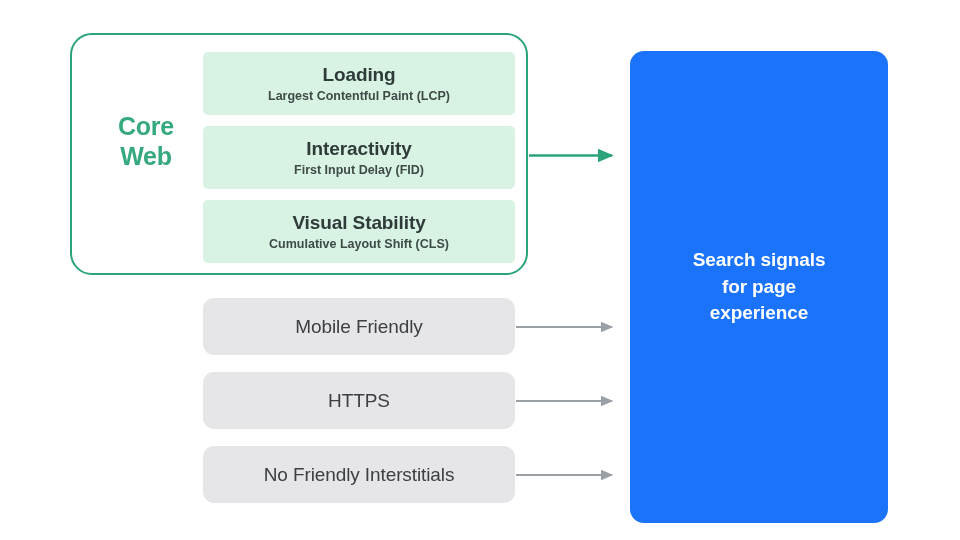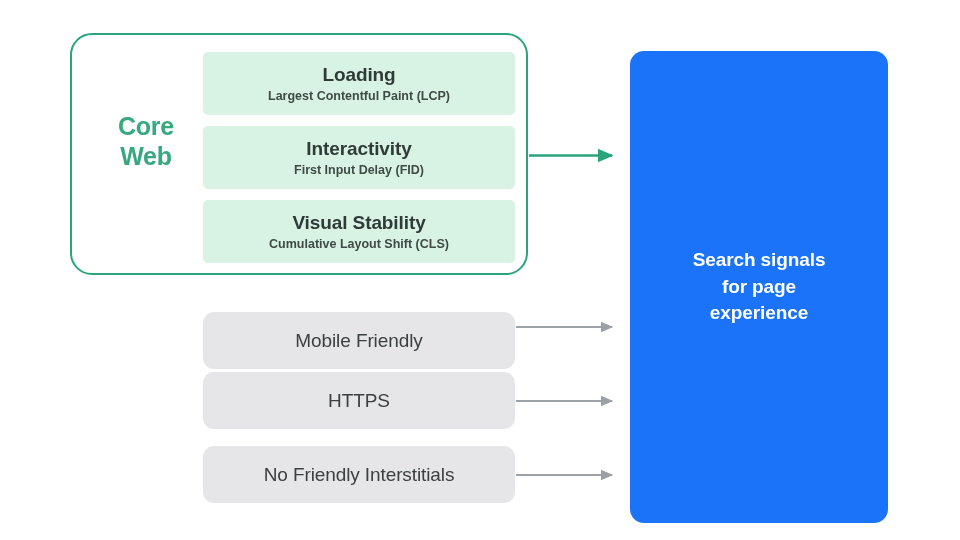--- a/index.html
+++ b/index.html
@@ -85,21 +85,21 @@
     left: 203px;
     width: 312px;
     height: 57px;
     background: #E6E6E8;
     border-radius: 11px;
     display: flex;
     align-items: center;
     justify-content: center;
     box-sizing: border-box;
   }
-  .signal-card.s0 { top: 312px; }
+  .signal-card.s0 { top: 298px; }
   .signal-card.s1 { top: 372px; }
   .signal-card.s2 { top: 446px; }
 
   .signal-label {
     font-size: 19px;
     font-weight: 400;
     color: #3C4043;
     letter-spacing: -0.1px;
   }
 

